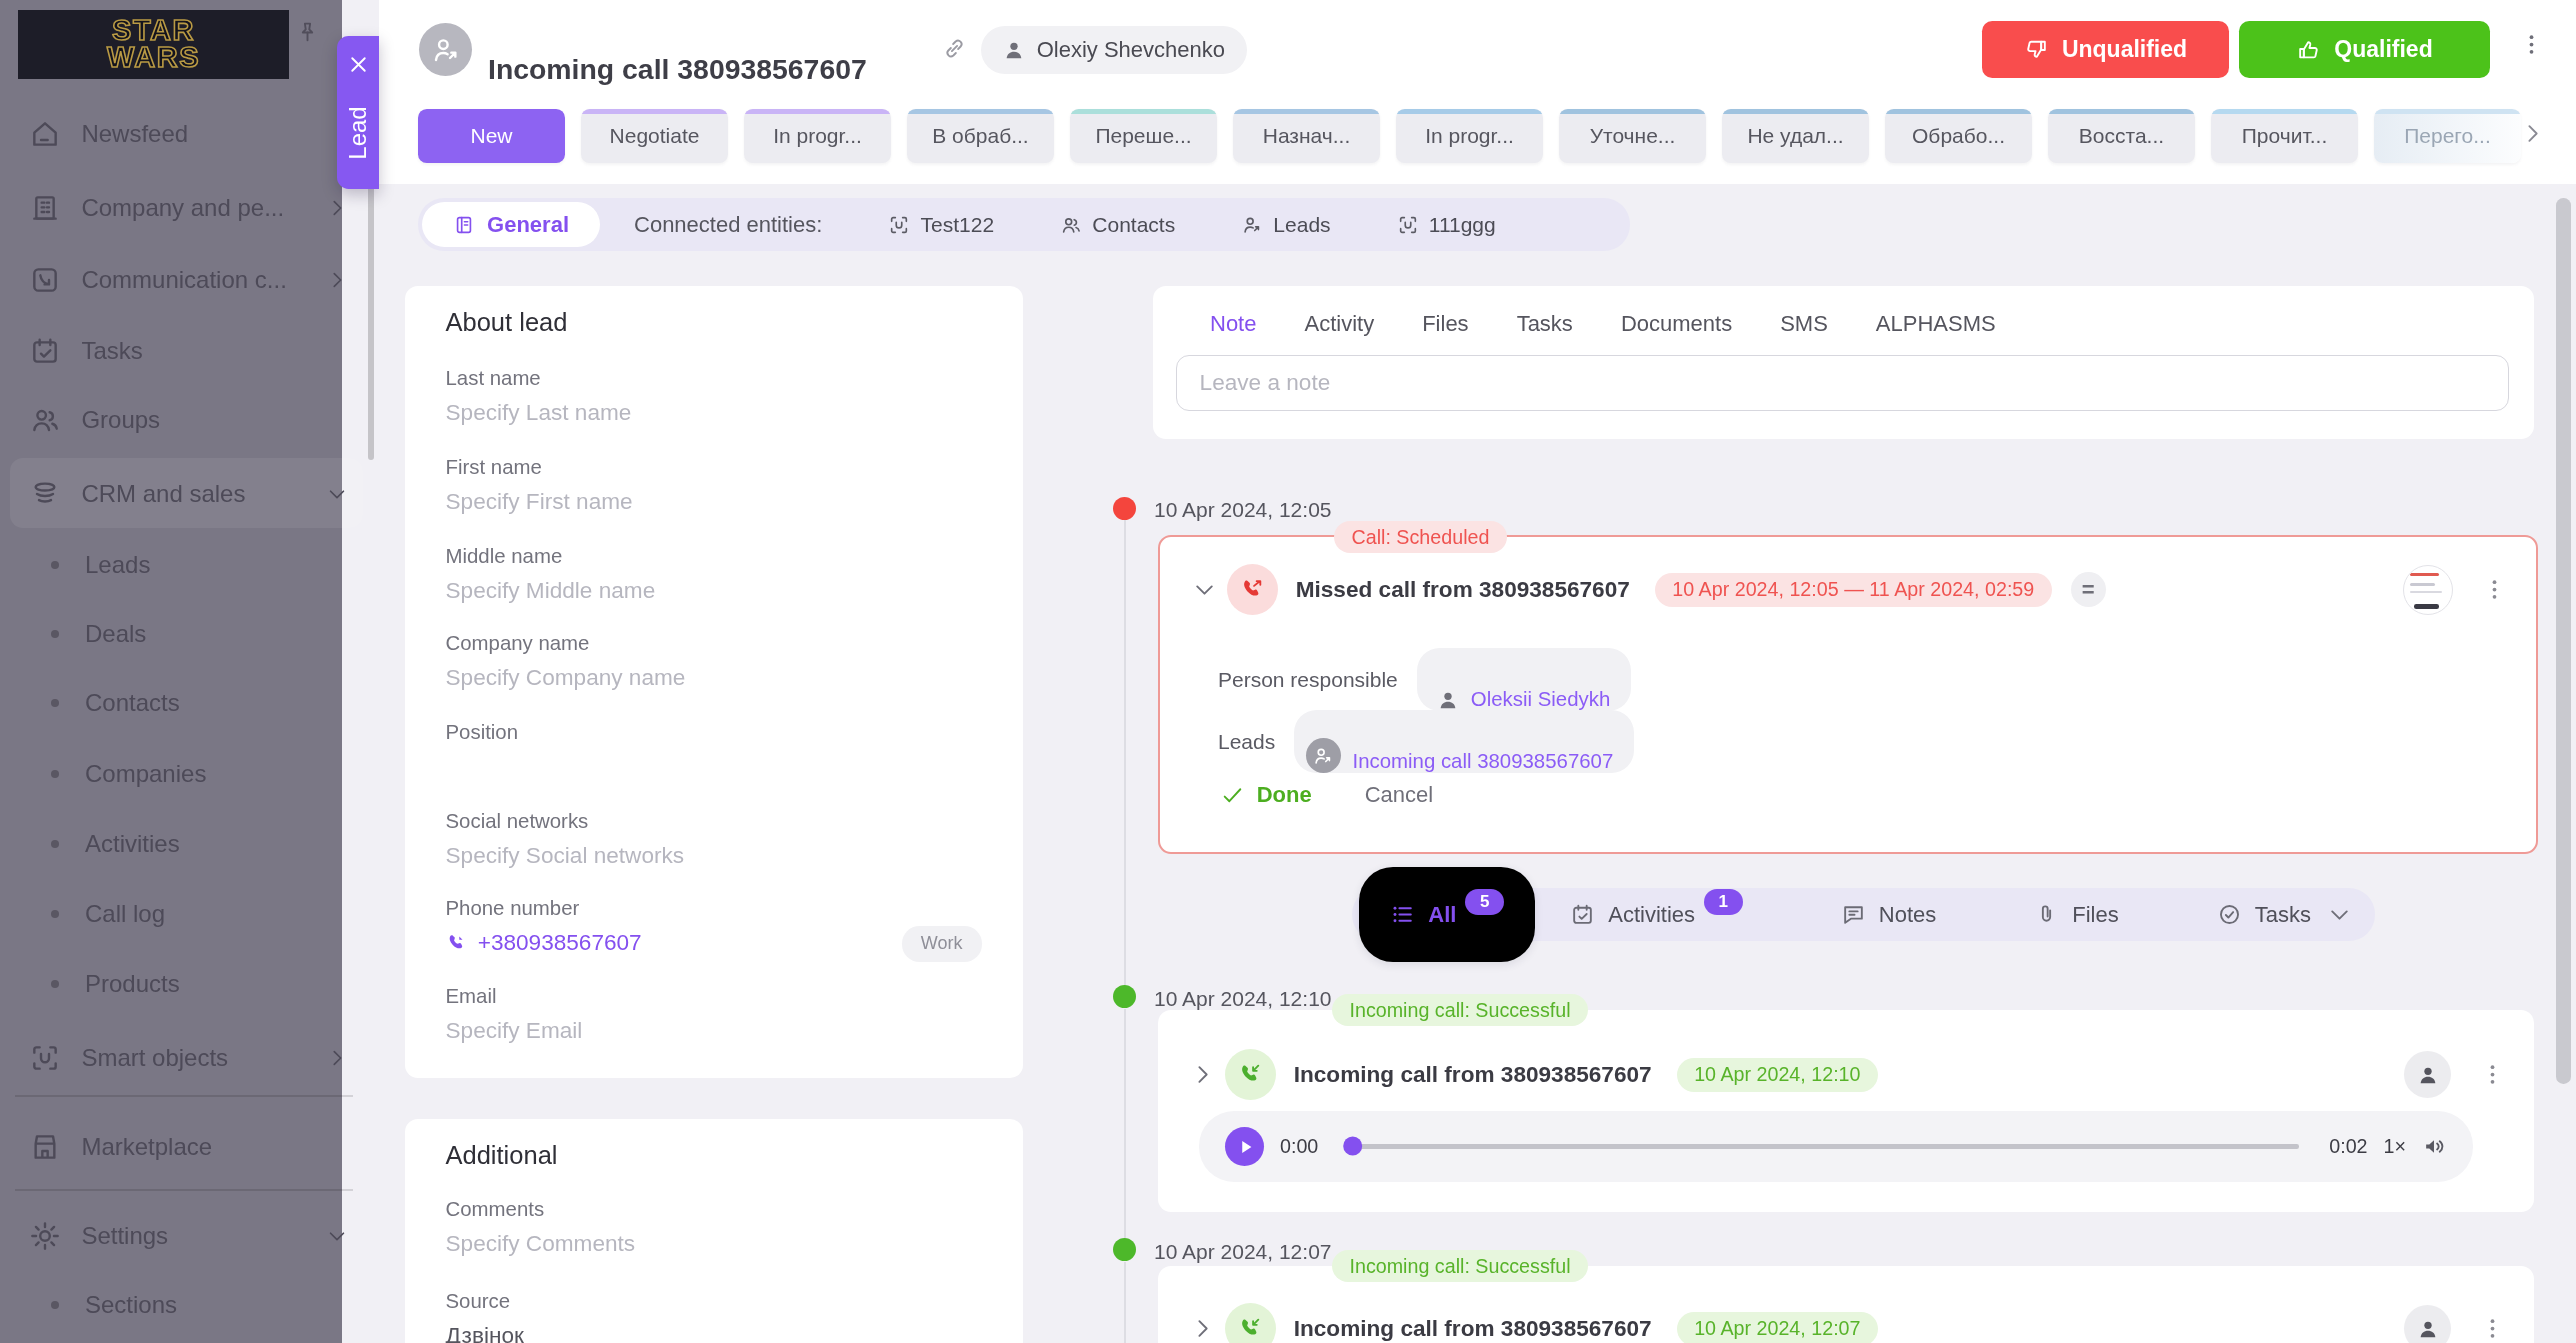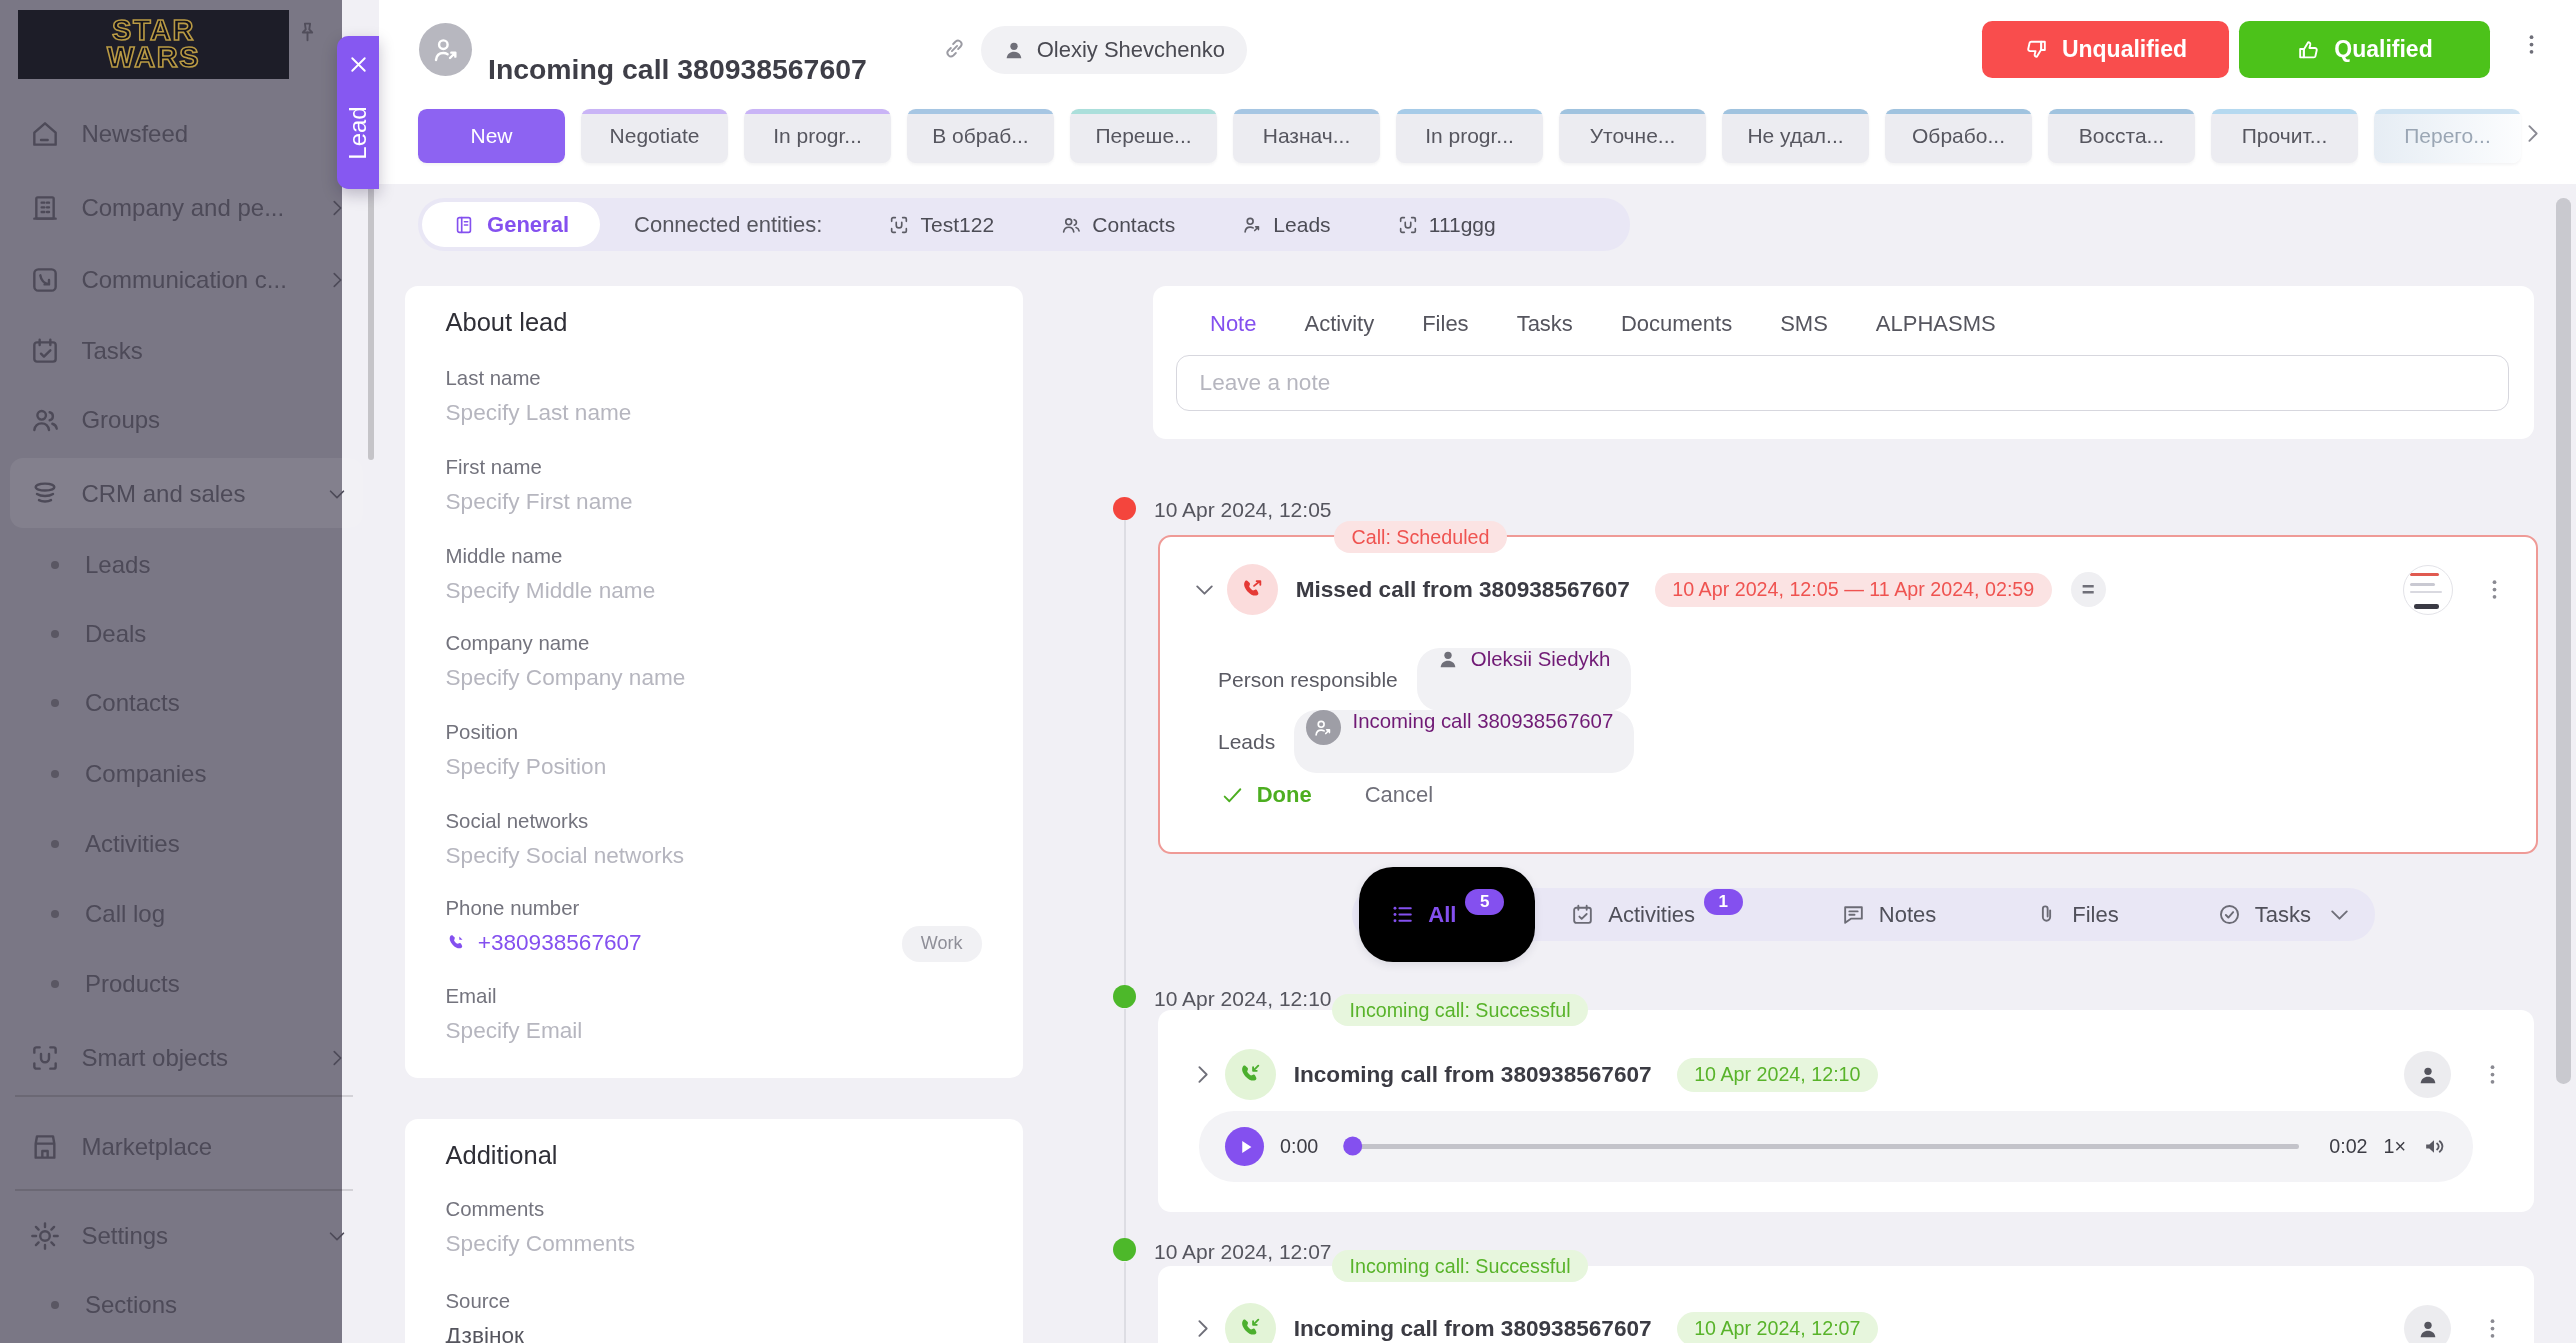--- a/index.html
+++ b/index.html
@@ -124,22 +124,22 @@
   .eavatar{width:47px;height:47px;border-radius:50%;background:#ececef;color:#55555e;display:flex;
       align-items:center;justify-content:center}
   .shotthumb{width:48px;height:48px;border-radius:50%;background:#fff;border:1.5px solid #e3e3e8;
       position:relative;overflow:hidden}
   .shotthumb .b1{position:absolute;left:5.8px;top:7.3px;width:29px;height:3.6px;background:#e05a50;border-radius:1.5px}
   .shotthumb .b2{position:absolute;left:5.8px;top:17.5px;width:25px;height:2.9px;background:#c9c9d2;border-radius:1.5px}
   .shotthumb .b3{position:absolute;left:5.8px;top:25px;width:32px;height:2.9px;background:#d9d9e0;border-radius:1.5px}
   .shotthumb .b4{position:absolute;left:10.2px;bottom:4.4px;width:25px;height:5.1px;background:#3a3a44;border-radius:2.2px}
 
   .prow{position:absolute;left:58px;display:flex;align-items:center;gap:19px;font-size:21px;color:#5a5a63}
-  .chip{height:63px;background:#f1f1f4;border-radius:22.6px;display:flex;align-items:flex-start;gap:11.7px;
-      padding:0 20.4px;font-size:20.4px;color:#701a75;white-space:nowrap}
+  .chip{height:63px;background:#f1f1f4;border-radius:22.6px;display:flex;align-items:flex-end;gap:11.7px;
+      padding:0 20.4px;font-size:20.4px;color:#8b5cf6;white-space:nowrap}
   .lcirc{width:35px;height:35px;border-radius:50%;background:#9e9ea6;color:#fff;display:flex;
       align-items:center;justify-content:center;margin-left:-8.8px;flex:none}
   .actions{position:absolute;left:60px;top:245px;display:flex;gap:53px;align-items:center;font-size:22px}
   .done{color:#4cae20;font-weight:bold;display:flex;gap:11.7px;align-items:center}
   .cancel{color:#6f6f79}
 
   
   .fbar{position:absolute;left:973px;top:888px;width:1023px;height:53px;background:#e9e7f5;
       border-radius:26px;display:flex;align-items:center;z-index:2}
   .fitem{display:flex;align-items:center;gap:13px;font-size:22px;color:#50505a;position:relative;white-space:nowrap}
@@ -568,21 +568,20 @@
       <div class="fld" style="top:170px">
         <div class="lab">First name</div>
         <div class="ph">Specify First name</div>
       </div>
       <div class="fld" style="top:346px">
         <div class="lab">Company name</div>
         <div class="ph">Specify Company name</div>
       </div>
       <div class="fld" style="top:435px">
         <div class="lab">Position</div>
-        <div class="ph">Specify Position</div>
       </div>
       <div class="fld" style="top:524px">
         <div class="lab">Social networks</div>
         <div class="ph">Specify Social networks</div>
       </div>
       <div class="fld" style="top:611px">
         <div class="lab">Phone number</div>
         <div class="phoneval">
           <svg class="ic xs" style="fill:#8450ef;stroke:none" viewBox="0 0 30 30" width="22" height="22">
               <use href="#i-phone-in"></use>

